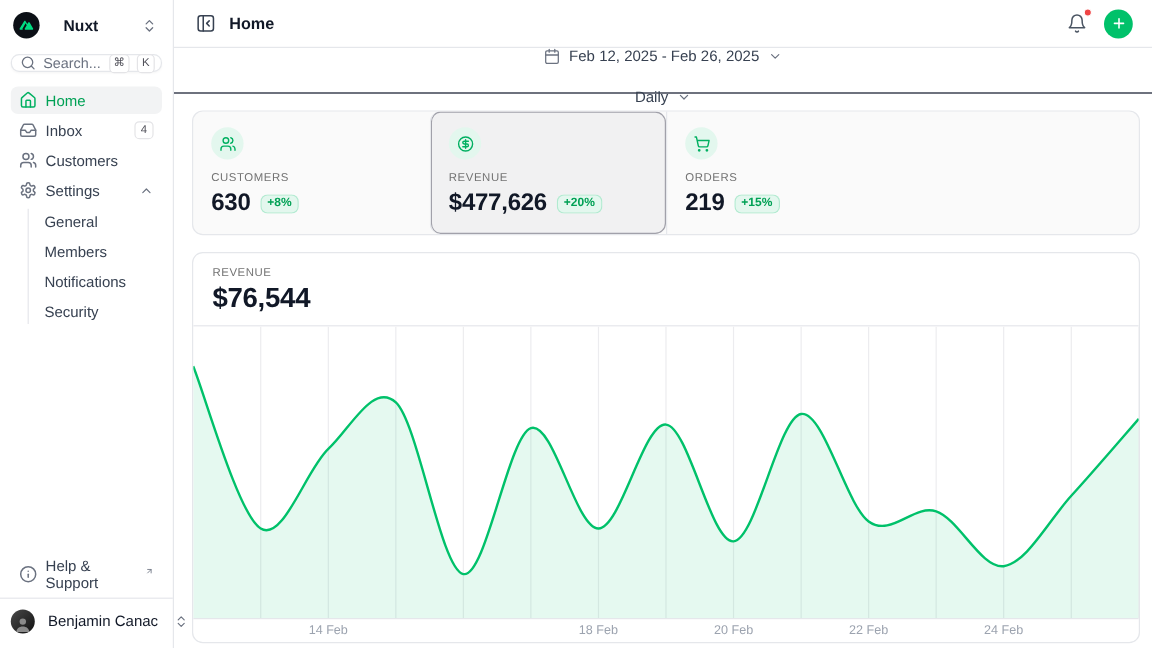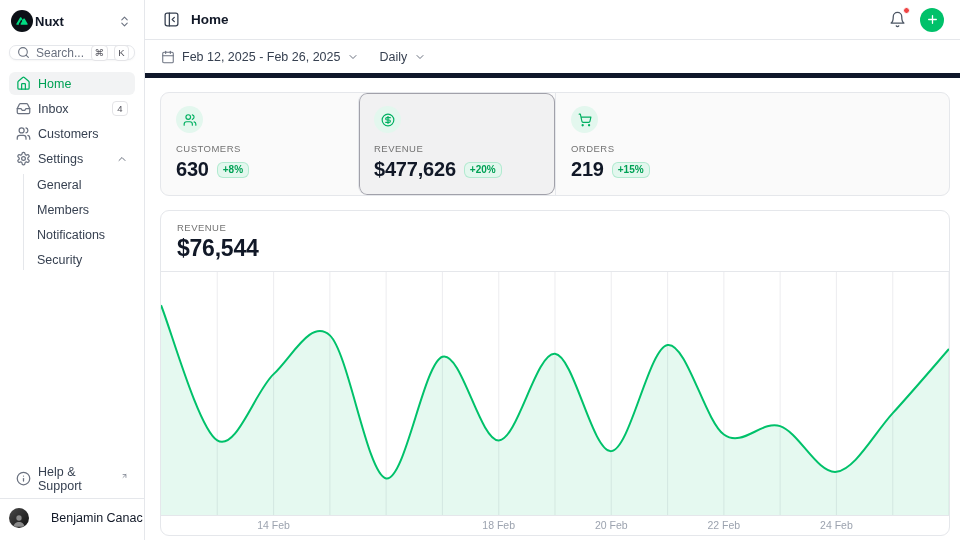--- a/index.html
+++ b/index.html
@@ -3,21 +3,21 @@
 <meta charset="utf-8">
 <style>
   * { margin:0; padding:0; box-sizing:border-box; }
   html,body { width:960px; height:540px; overflow:hidden; background:#fff;
     font-family:"Liberation Sans","DejaVu Sans",sans-serif; color:#1f2937; }
   body { display:flex; }
 
   
   .sidebar { width:145px; min-width:145px; height:540px; border-right:1px solid #e5e7eb;
     display:flex; flex-direction:column; padding:10px 9px 8px 9px; background:#fff; }
-  .ws-row { display:flex; align-items:center; gap:2px; padding:0 2px; }
+  .ws-row { display:flex; align-items:center; gap:20px; padding:0 2px; }
   .ws-logo { width:22px; height:22px; border-radius:50%; background:#0c1016; display:flex;
     align-items:center; justify-content:center; flex:none; }
   .ws-name { font-size:13px; font-weight:700; color:#111827; flex:1; }
   .icon-btn { background:none; border:none; color:#6b7280; display:flex; align-items:center;
     justify-content:center; cursor:pointer; padding:2px; }
   .search-box { margin-top:13px; height:15px; border:1px solid #e5e7eb; border-radius:7px;
     background:#fff; box-shadow:0 1px 2px rgba(0,0,0,.04); display:flex; align-items:center;
     gap:6px; padding:0 5px 0 7px; cursor:pointer; }
   .search-box .ph { font-size:12px; color:#6b7280; flex:1; }
   kbd { font-family:inherit; font-size:9.5px; color:#52525b; background:#fff; border:1px solid #e4e4e7;
@@ -32,38 +32,38 @@
   .nav-item .lbl { flex:1; white-space:nowrap; }
   .count-badge { font-size:9.5px; color:#52525b; border:1px solid #e4e4e7; border-radius:4px;
     min-width:16px; height:15px; display:inline-flex; align-items:center; justify-content:center; background:#fff; }
   .sub-list { margin-left:14px; border-left:1px solid #e5e7eb; padding-left:9px;
     display:flex; flex-direction:column; gap:4px; margin-top:2px; }
   .sub-item { font-size:12.5px; color:#374151; height:21px; display:flex; align-items:center;
     padding:0 4px; border-radius:5px; cursor:pointer; }
   .side-foot { display:flex; flex-direction:column; gap:2px; padding-bottom:8px; }
   .ext { margin-left:2px; margin-bottom:6px; color:#6b7280; }
   .user-row { border-top:1px solid #e5e7eb; margin:0 -9px; padding:9px 9px 4px 9px;
-    display:flex; align-items:center; gap:22px; cursor:pointer; }
+    display:flex; align-items:center; gap:11px; cursor:pointer; }
   .avatar { width:20px; height:20px; border-radius:50%; background:linear-gradient(135deg,#4a4a4a,#101010);
     display:flex; align-items:flex-end; justify-content:center; overflow:hidden; flex:none; }
   .user-name { font-size:12.5px; font-weight:500; color:#111827; flex:1; white-space:nowrap; }
 
   
   .main { flex:1; display:flex; flex-direction:column; min-width:0; }
   .topbar { height:40px; border-bottom:1px solid #e5e7eb; display:flex; align-items:center;
     padding:0 16px; gap:9px; }
   .page-title { font-size:13.5px; font-weight:700; color:#111827; }
   .topbar-right { margin-left:auto; display:flex; align-items:center; gap:12px; }
   .bell-wrap { position:relative; display:flex; }
   .bell-dot { position:absolute; top:-2px; right:-2px; width:7px; height:7px; border-radius:50%;
     background:#ef4444; border:1px solid #fff; }
   .plus-btn { width:24px; height:24px; border-radius:50%; background:#00c16a; border:none;
     color:#fff; display:flex; align-items:center; justify-content:center; cursor:pointer; }
-  .filters { height:38px; border-bottom:5px solid #0f172a; display:flex; align-items:center;
-    padding:0 16px; gap:20px; }
+  .filters { height:38px; border-bottom:1px solid #0f172a; display:flex; align-items:center;
+    padding:0 16px; gap:20px;flex-direction:column; }
   .filter-btn { display:flex; align-items:center; gap:7px; background:none; border:none;
     font-family:inherit; font-size:12.5px; font-weight:500; color:#374151; cursor:pointer; }
   .filter-btn .ic { color:#6b7280; }
   .chev { color:#9ca3af; }
 
   .content { flex:1; padding:14px 10px 0 15px; overflow:hidden; }
 
   
   .stats { display:grid; grid-template-columns:repeat(4,1fr); border:1px solid #e5e7eb;
     border-radius:9px; background:#fafafa; }

